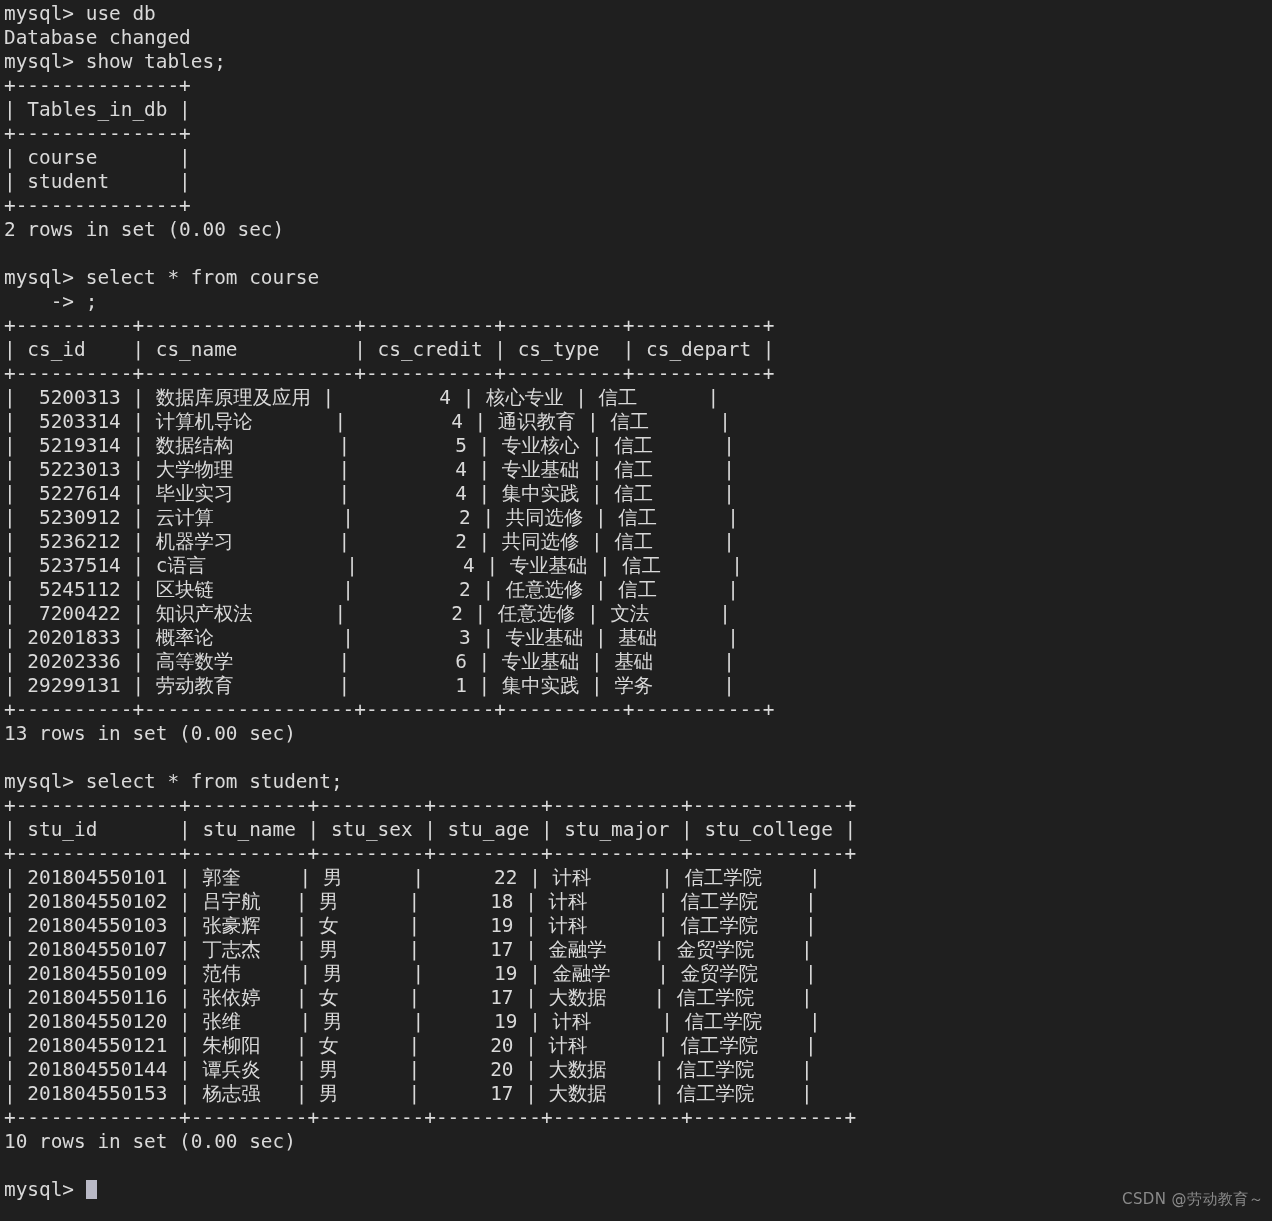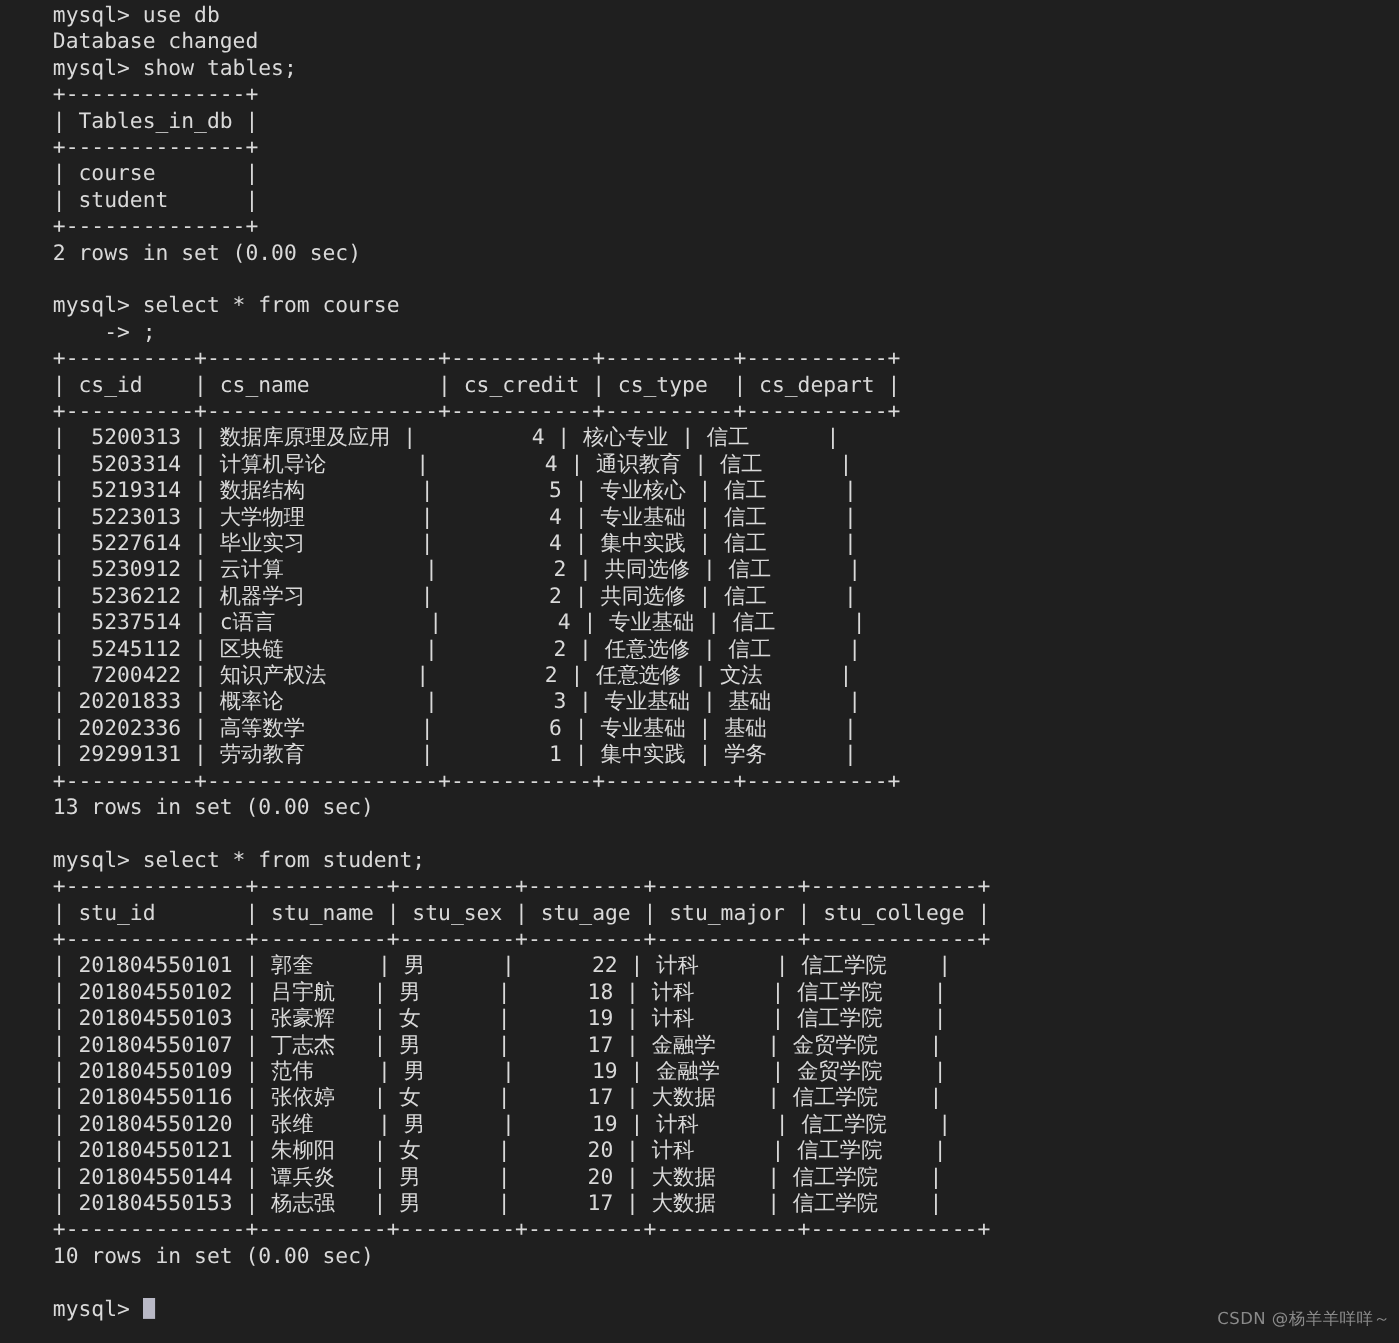--- a/index.html
+++ b/index.html
@@ -30,21 +30,20 @@
     padding: 2px 0 0 4px;
     box-sizing: border-box;
     white-space: pre;
     tab-size: 8;
   }
   .ln {
     display: block;
     height: 24px;
     white-space: pre;
     font-family: "DejaVu Sans Mono", "Liberation Mono", monospace;
-    margin-left: 44px;
   }
   .ln.blank { color: transparent; }
   .cursor {
     display: inline-block;
     width: 11.6px;
     height: 19px;
     background: #b9b9c6;
     vertical-align: -3px;
   }
   #watermark {
@@ -56,13 +55,13 @@
     font-size: 15px;
     letter-spacing: 0.4px;
     white-space: pre;
     user-select: none;
   }
 </style>
 </head>
 <body>
 
 <div id="terminal"><span class="ln">mysql&gt; use db</span><span class="ln">Database changed</span><span class="ln">mysql&gt; show tables;</span><span class="ln">+--------------+</span><span class="ln">| Tables_in_db |</span><span class="ln">+--------------+</span><span class="ln">| course       |</span><span class="ln">| student      |</span><span class="ln">+--------------+</span><span class="ln">2 rows in set (0.00 sec)</span><span class="ln blank"> </span><span class="ln">mysql&gt; select * from course</span><span class="ln">    -&gt; ;</span><span class="ln">+----------+------------------+-----------+----------+-----------+</span><span class="ln">| cs_id    | cs_name          | cs_credit | cs_type  | cs_depart |</span><span class="ln">+----------+------------------+-----------+----------+-----------+</span><span class="ln">|  5200313 | 数据库原理及应用 |         4 | 核心专业 | 信工      |</span><span class="ln">|  5203314 | 计算机导论       |         4 | 通识教育 | 信工      |</span><span class="ln">|  5219314 | 数据结构         |         5 | 专业核心 | 信工      |</span><span class="ln">|  5223013 | 大学物理         |         4 | 专业基础 | 信工      |</span><span class="ln">|  5227614 | 毕业实习         |         4 | 集中实践 | 信工      |</span><span class="ln">|  5230912 | 云计算           |         2 | 共同选修 | 信工      |</span><span class="ln">|  5236212 | 机器学习         |         2 | 共同选修 | 信工      |</span><span class="ln">|  5237514 | c语言            |         4 | 专业基础 | 信工      |</span><span class="ln">|  5245112 | 区块链           |         2 | 任意选修 | 信工      |</span><span class="ln">|  7200422 | 知识产权法       |         2 | 任意选修 | 文法      |</span><span class="ln">| 20201833 | 概率论           |         3 | 专业基础 | 基础      |</span><span class="ln">| 20202336 | 高等数学         |         6 | 专业基础 | 基础      |</span><span class="ln">| 29299131 | 劳动教育         |         1 | 集中实践 | 学务      |</span><span class="ln">+----------+------------------+-----------+----------+-----------+</span><span class="ln">13 rows in set (0.00 sec)</span><span class="ln blank"> </span><span class="ln">mysql&gt; select * from student;</span><span class="ln">+--------------+----------+---------+---------+-----------+-------------+</span><span class="ln">| stu_id       | stu_name | stu_sex | stu_age | stu_major | stu_college |</span><span class="ln">+--------------+----------+---------+---------+-----------+-------------+</span><span class="ln">| 201804550101 | 郭奎     | 男      |      22 | 计科      | 信工学院    |</span><span class="ln">| 201804550102 | 吕宇航   | 男      |      18 | 计科      | 信工学院    |</span><span class="ln">| 201804550103 | 张豪辉   | 女      |      19 | 计科      | 信工学院    |</span><span class="ln">| 201804550107 | 丁志杰   | 男      |      17 | 金融学    | 金贸学院    |</span><span class="ln">| 201804550109 | 范伟     | 男      |      19 | 金融学    | 金贸学院    |</span><span class="ln">| 201804550116 | 张依婷   | 女      |      17 | 大数据    | 信工学院    |</span><span class="ln">| 201804550120 | 张维     | 男      |      19 | 计科      | 信工学院    |</span><span class="ln">| 201804550121 | 朱柳阳   | 女      |      20 | 计科      | 信工学院    |</span><span class="ln">| 201804550144 | 谭兵炎   | 男      |      20 | 大数据    | 信工学院    |</span><span class="ln">| 201804550153 | 杨志强   | 男      |      17 | 大数据    | 信工学院    |</span><span class="ln">+--------------+----------+---------+---------+-----------+-------------+</span><span class="ln">10 rows in set (0.00 sec)</span><span class="ln blank"> </span><span class="ln"><span>mysql&gt; </span><span class="cursor"></span></span></div>
-<div id="watermark">CSDN @杨羊羊咩咩～</div>
+<div id="watermark">CSDN @劳动教育～</div>
 
 </body></html>

